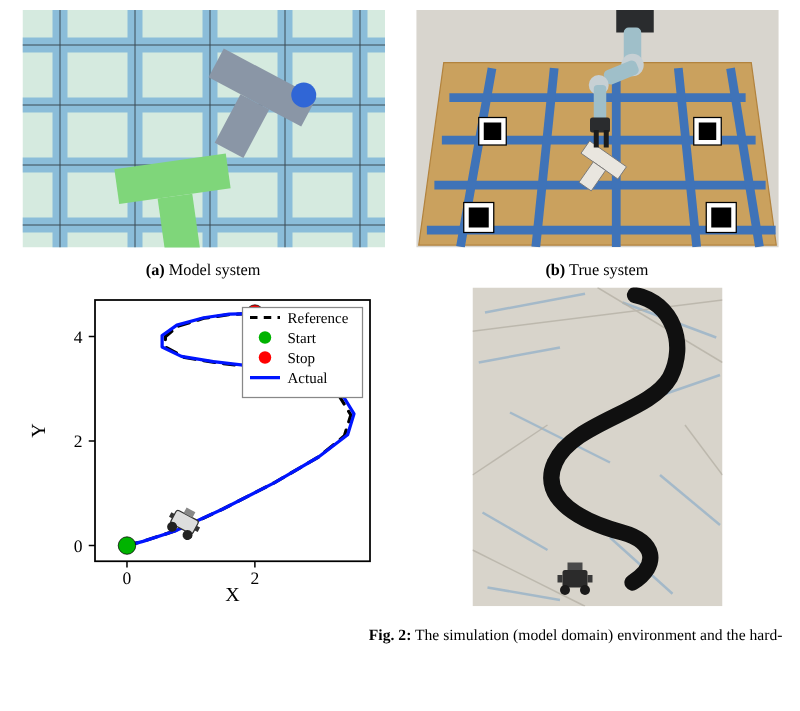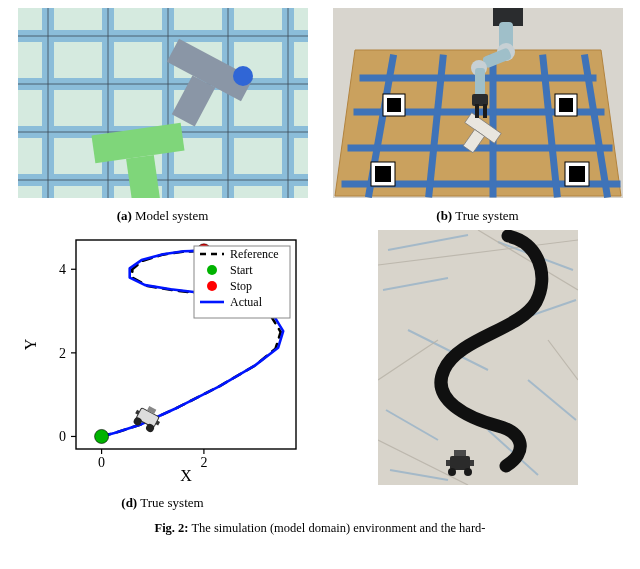--- a/index.html
+++ b/index.html
@@ -28,21 +28,21 @@
   .panel svg { display: block; }
   .sub {
     text-align: center;
     padding-top: 4px;
     font-size: 13px;
   }
   .sub b { font-weight: bold; }
   .caption {
     padding-top: 10px;
     font-size: 12.5px;
-    text-align: center;
+    text-align: right;
   }
   .caption b { font-weight: bold; }
 </style>
 </head>
 <body>
 
 <div class="grid">
 
   <div class="panel">
     <svg width="290" height="190" viewBox="0 0 290 190">
@@ -216,21 +216,18 @@
         <rect x="-10" y="-6" width="20" height="14" rx="2" fill="#2b2b2b"></rect>
         <circle cx="-8" cy="10" r="4" fill="#1a1a1a"></circle>
         <circle cx="8" cy="10" r="4" fill="#1a1a1a"></circle>
         <rect x="-6" y="-12" width="12" height="6" fill="#4a4a4a"></rect>
         <rect x="-14" y="-2" width="4" height="6" fill="#3a3a3a"></rect>
         <rect x="10" y="-2" width="4" height="6" fill="#3a3a3a"></rect>
       </g>
     </svg>
   </div>
 
-  <div class="sub">
-    <b>(d)</b><span> True system</span>
-  </div>
 
 </div>
 
 <div class="caption">
   <b>Fig. 2:</b><span> The simulation (model domain) environment and the hard-</span>
 </div>
 
 </body></html>

